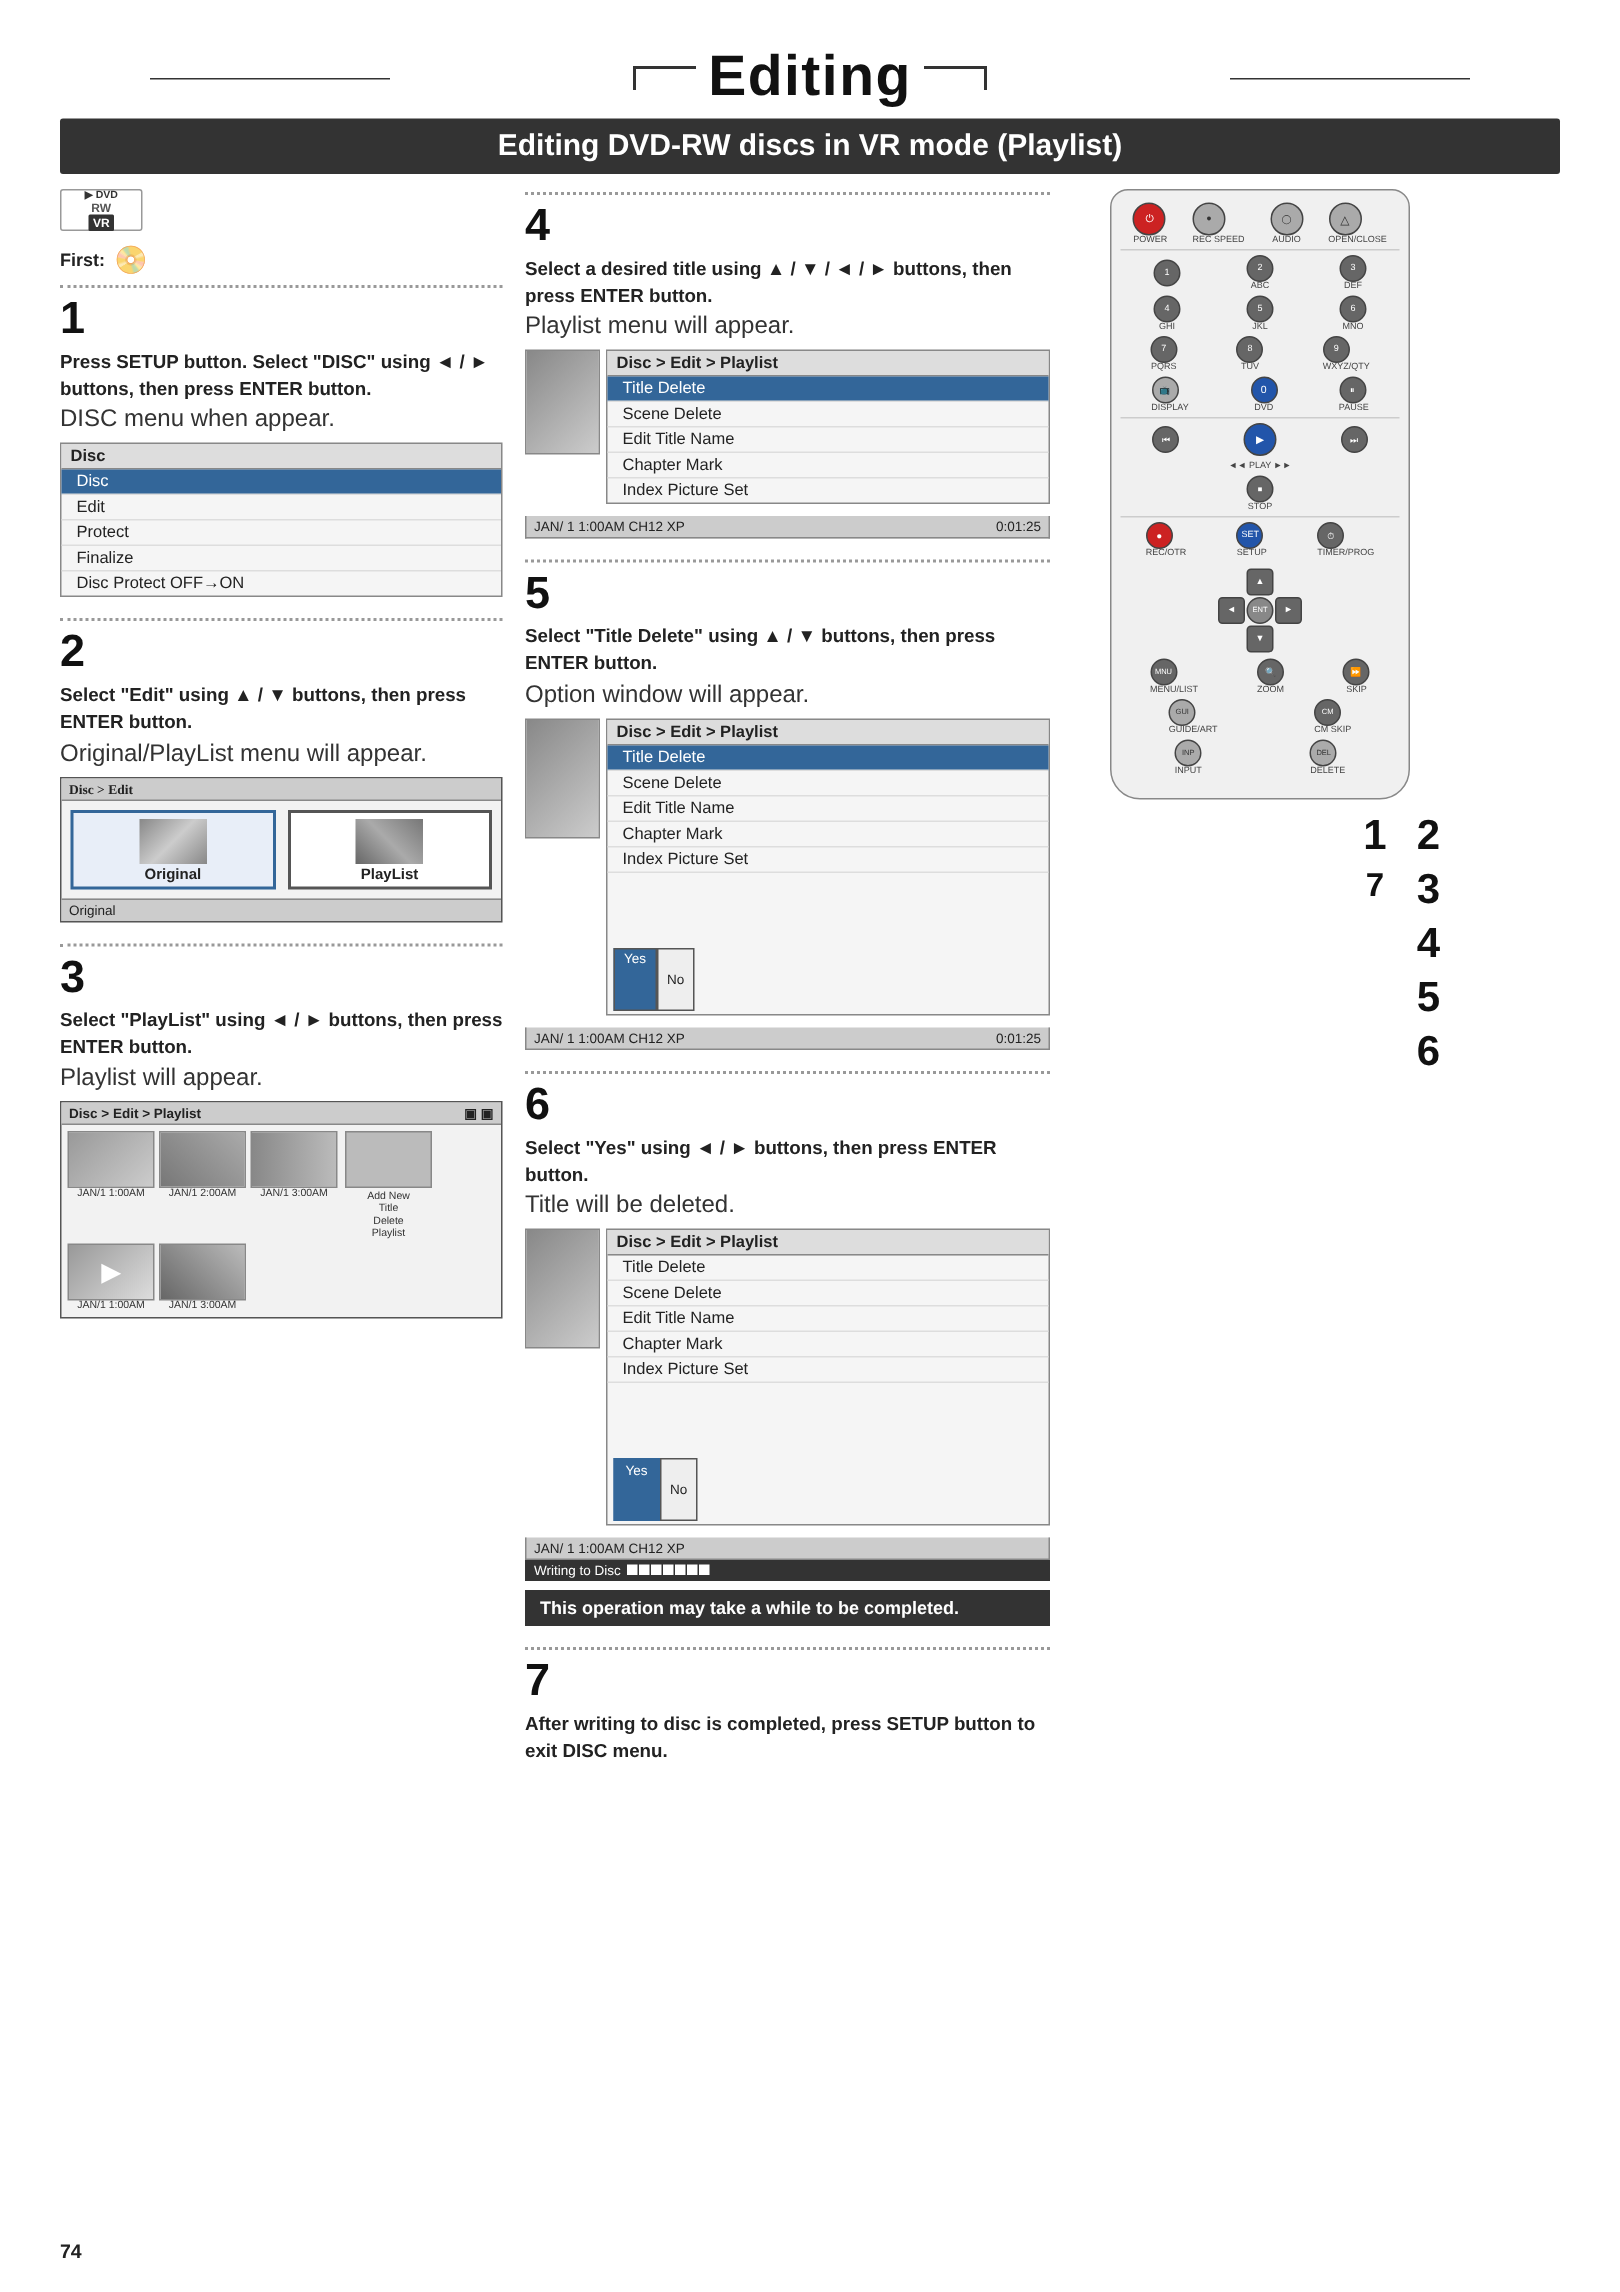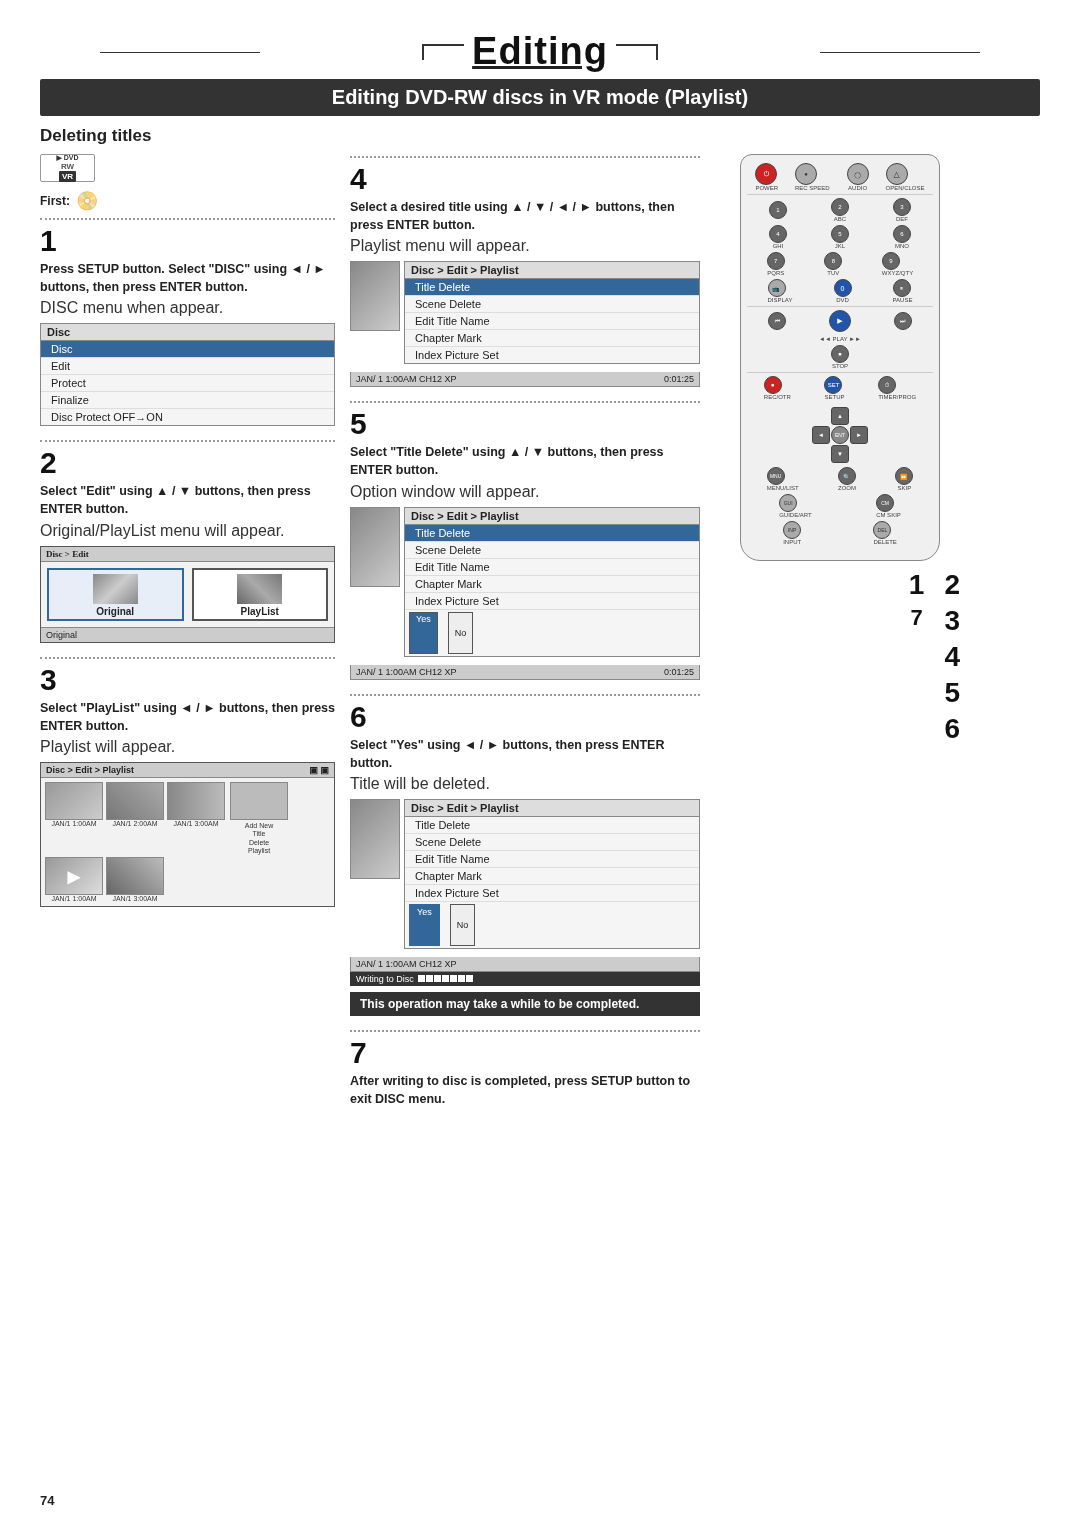--- a/index.html
+++ b/index.html
@@ -31,21 +31,20 @@
       top: 50%;
       width: 160px;
       height: 1px;
       background: #333;
     }
     .page-title-area::before { left: 60px; }
     .page-title-area::after { right: 60px; }
     .page-title-bracket {
       display: inline-block;
       position: relative;
-      text-decoration: underline;
     }
     .page-title-bracket::before {
       content: '';
       position: absolute;
       left: -50px; top: 50%;
       width: 40px; height: 14px;
       border-top: 2px solid #333;
       border-left: 2px solid #333;
       transform: translateY(-50%);
     }
@@ -315,22 +314,23 @@
       background: #888;
       border-radius: 50%;
     }
     .r-sep {
       border-top: 1px solid #ccc;
       margin: 3px 0;
     }
     
     .yes-no-row {
       display: flex;
-      gap: 10px;
+      gap: 0;
       padding: 2px 4px;
+      margin-top: 48px;
     }
     .yes-btn {
       border: 1px solid #555;
       padding: 1px 6px;
       font-size: 9px;
       background: #336699;
       color: #fff;
     }
     .no-btn {
       border: 1px solid #555;
@@ -381,21 +381,20 @@
 <div class="page">
 
   <div class="page-title-area">
     <div class="page-title-bracket">
       <h1 class="editing">Editing</h1>
     </div>
   </div>
 
   <div class="subtitle-bar">Editing DVD-RW discs in VR mode (Playlist)</div>
 
-  <div class="section-heading">Deleting titles</div>
 
   <div class="main-layout">
 
     <div class="col-left">
 
       <div class="logo-area">
         <div class="dvd-logo">
           <span style="font-size:7px;font-weight:bold;">▶ DVD</span>
           <span style="font-size:8px;font-weight:bold;color:#555;">RW</span>
           <span class="vr-badge">VR</span>

